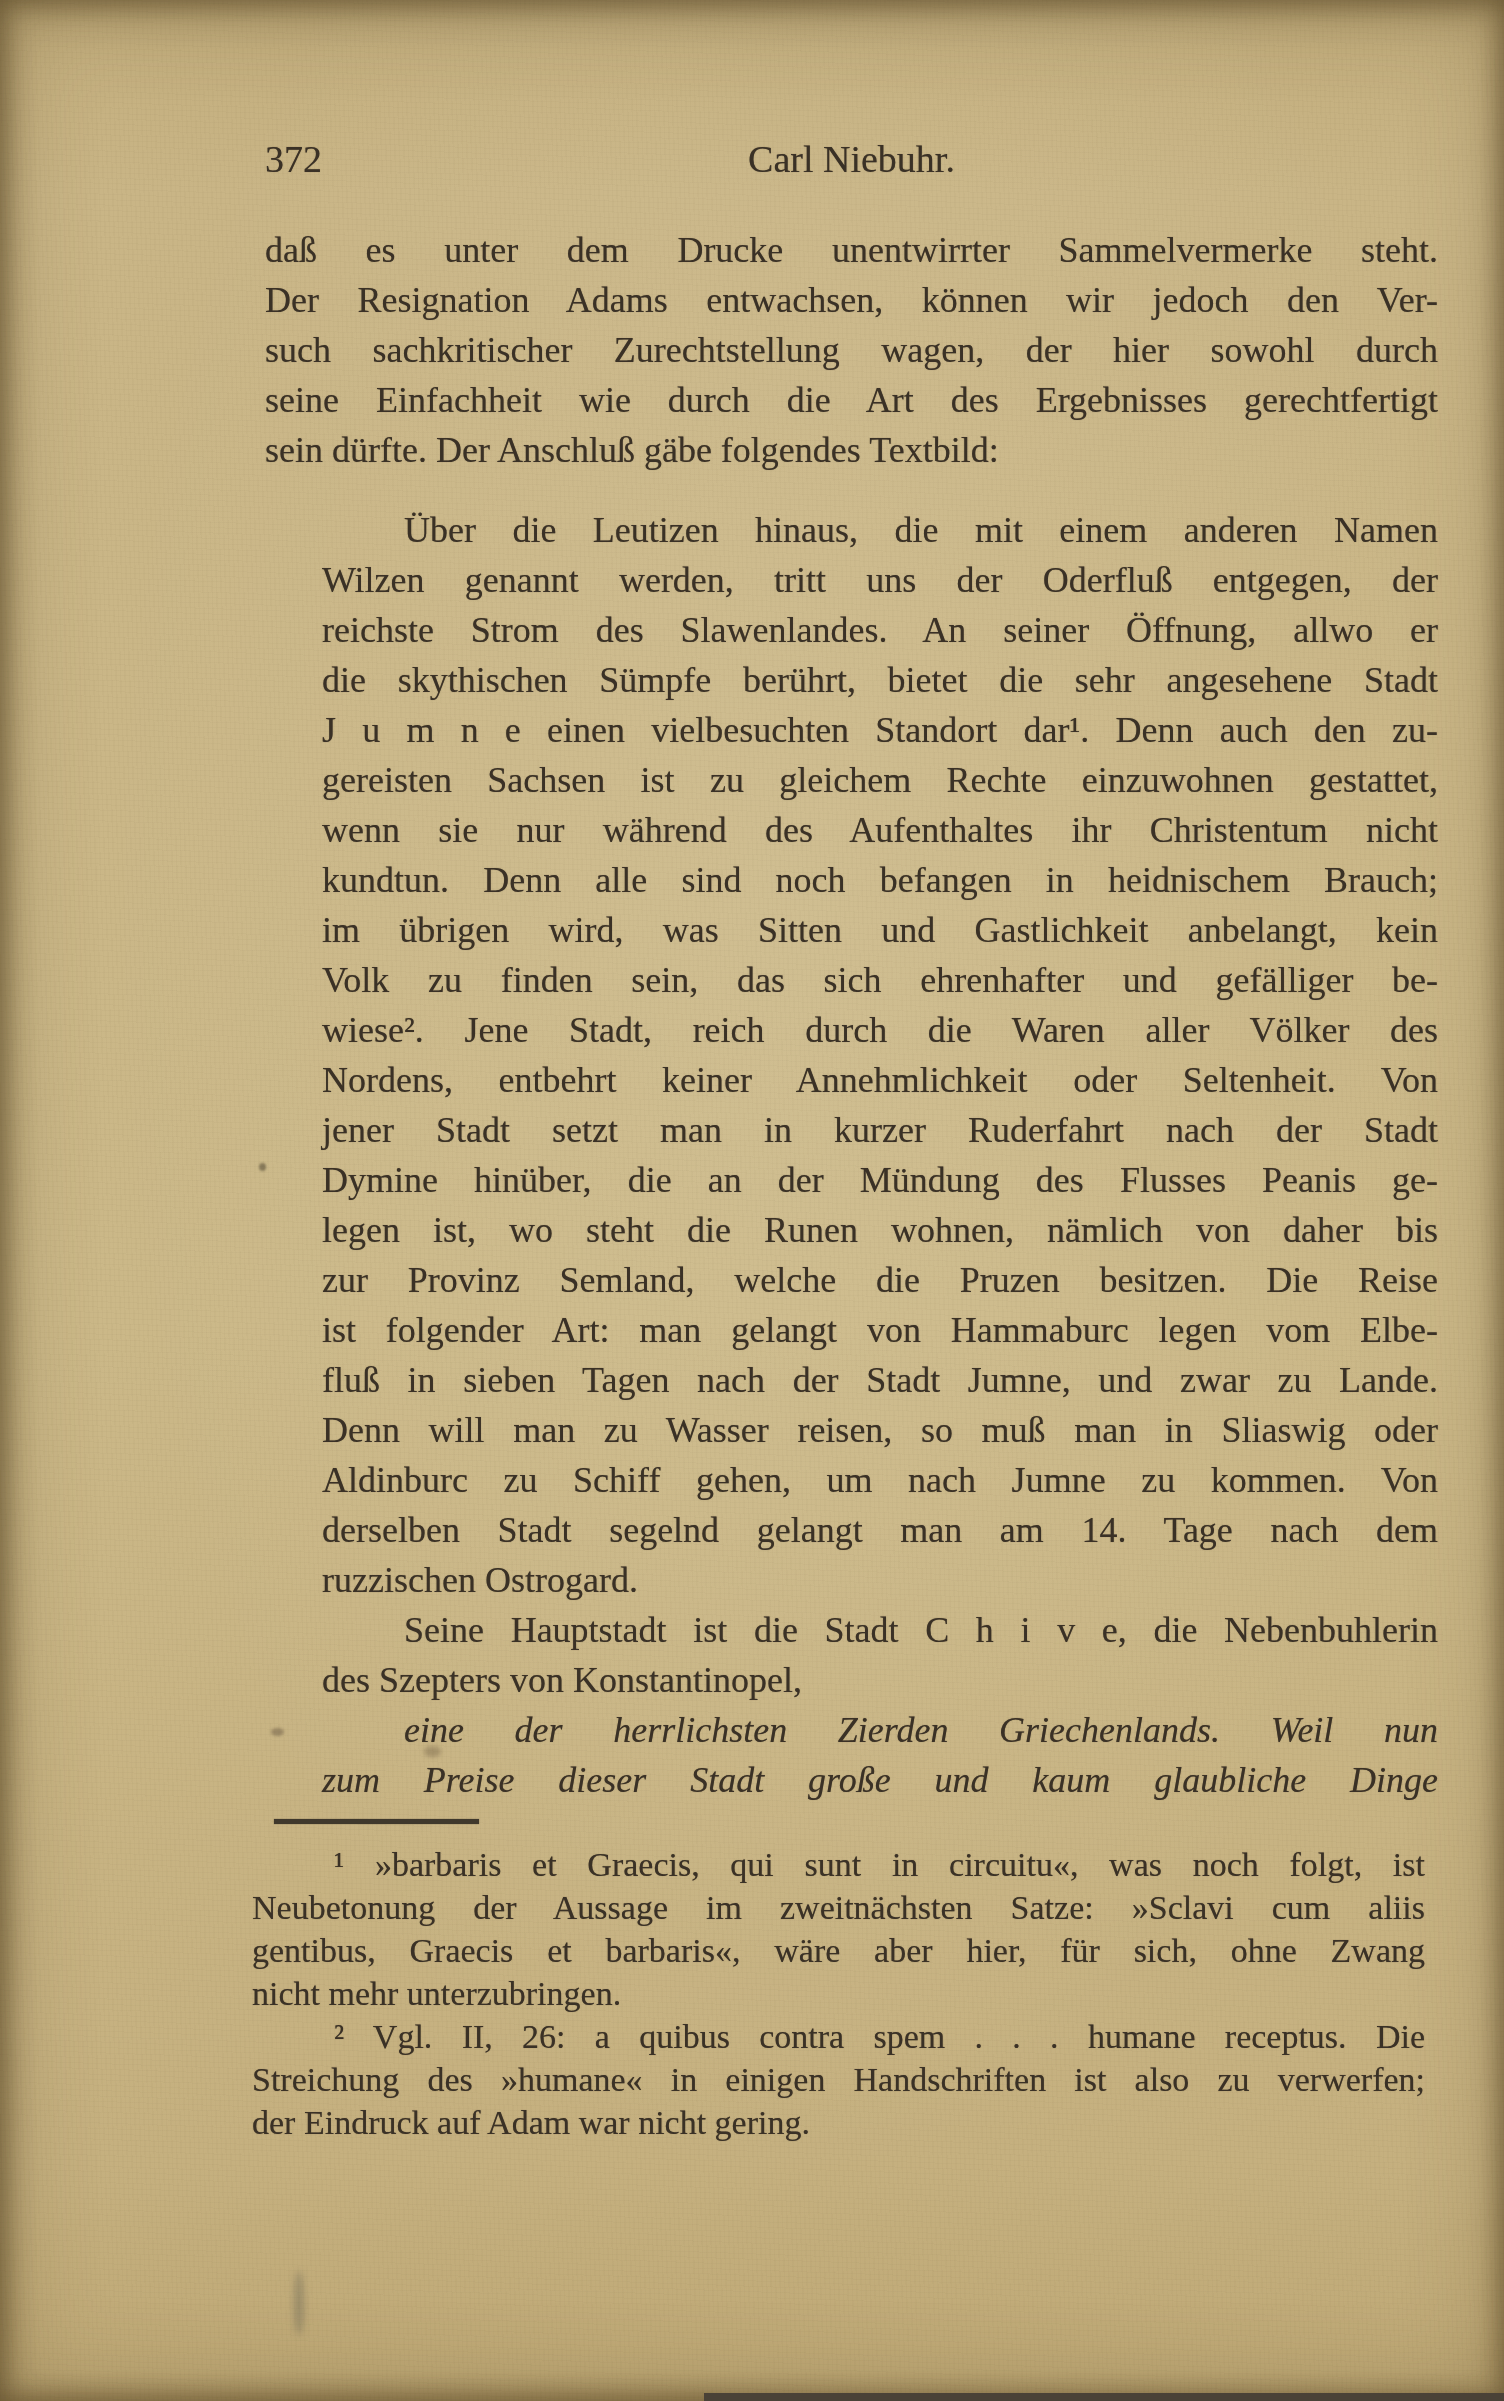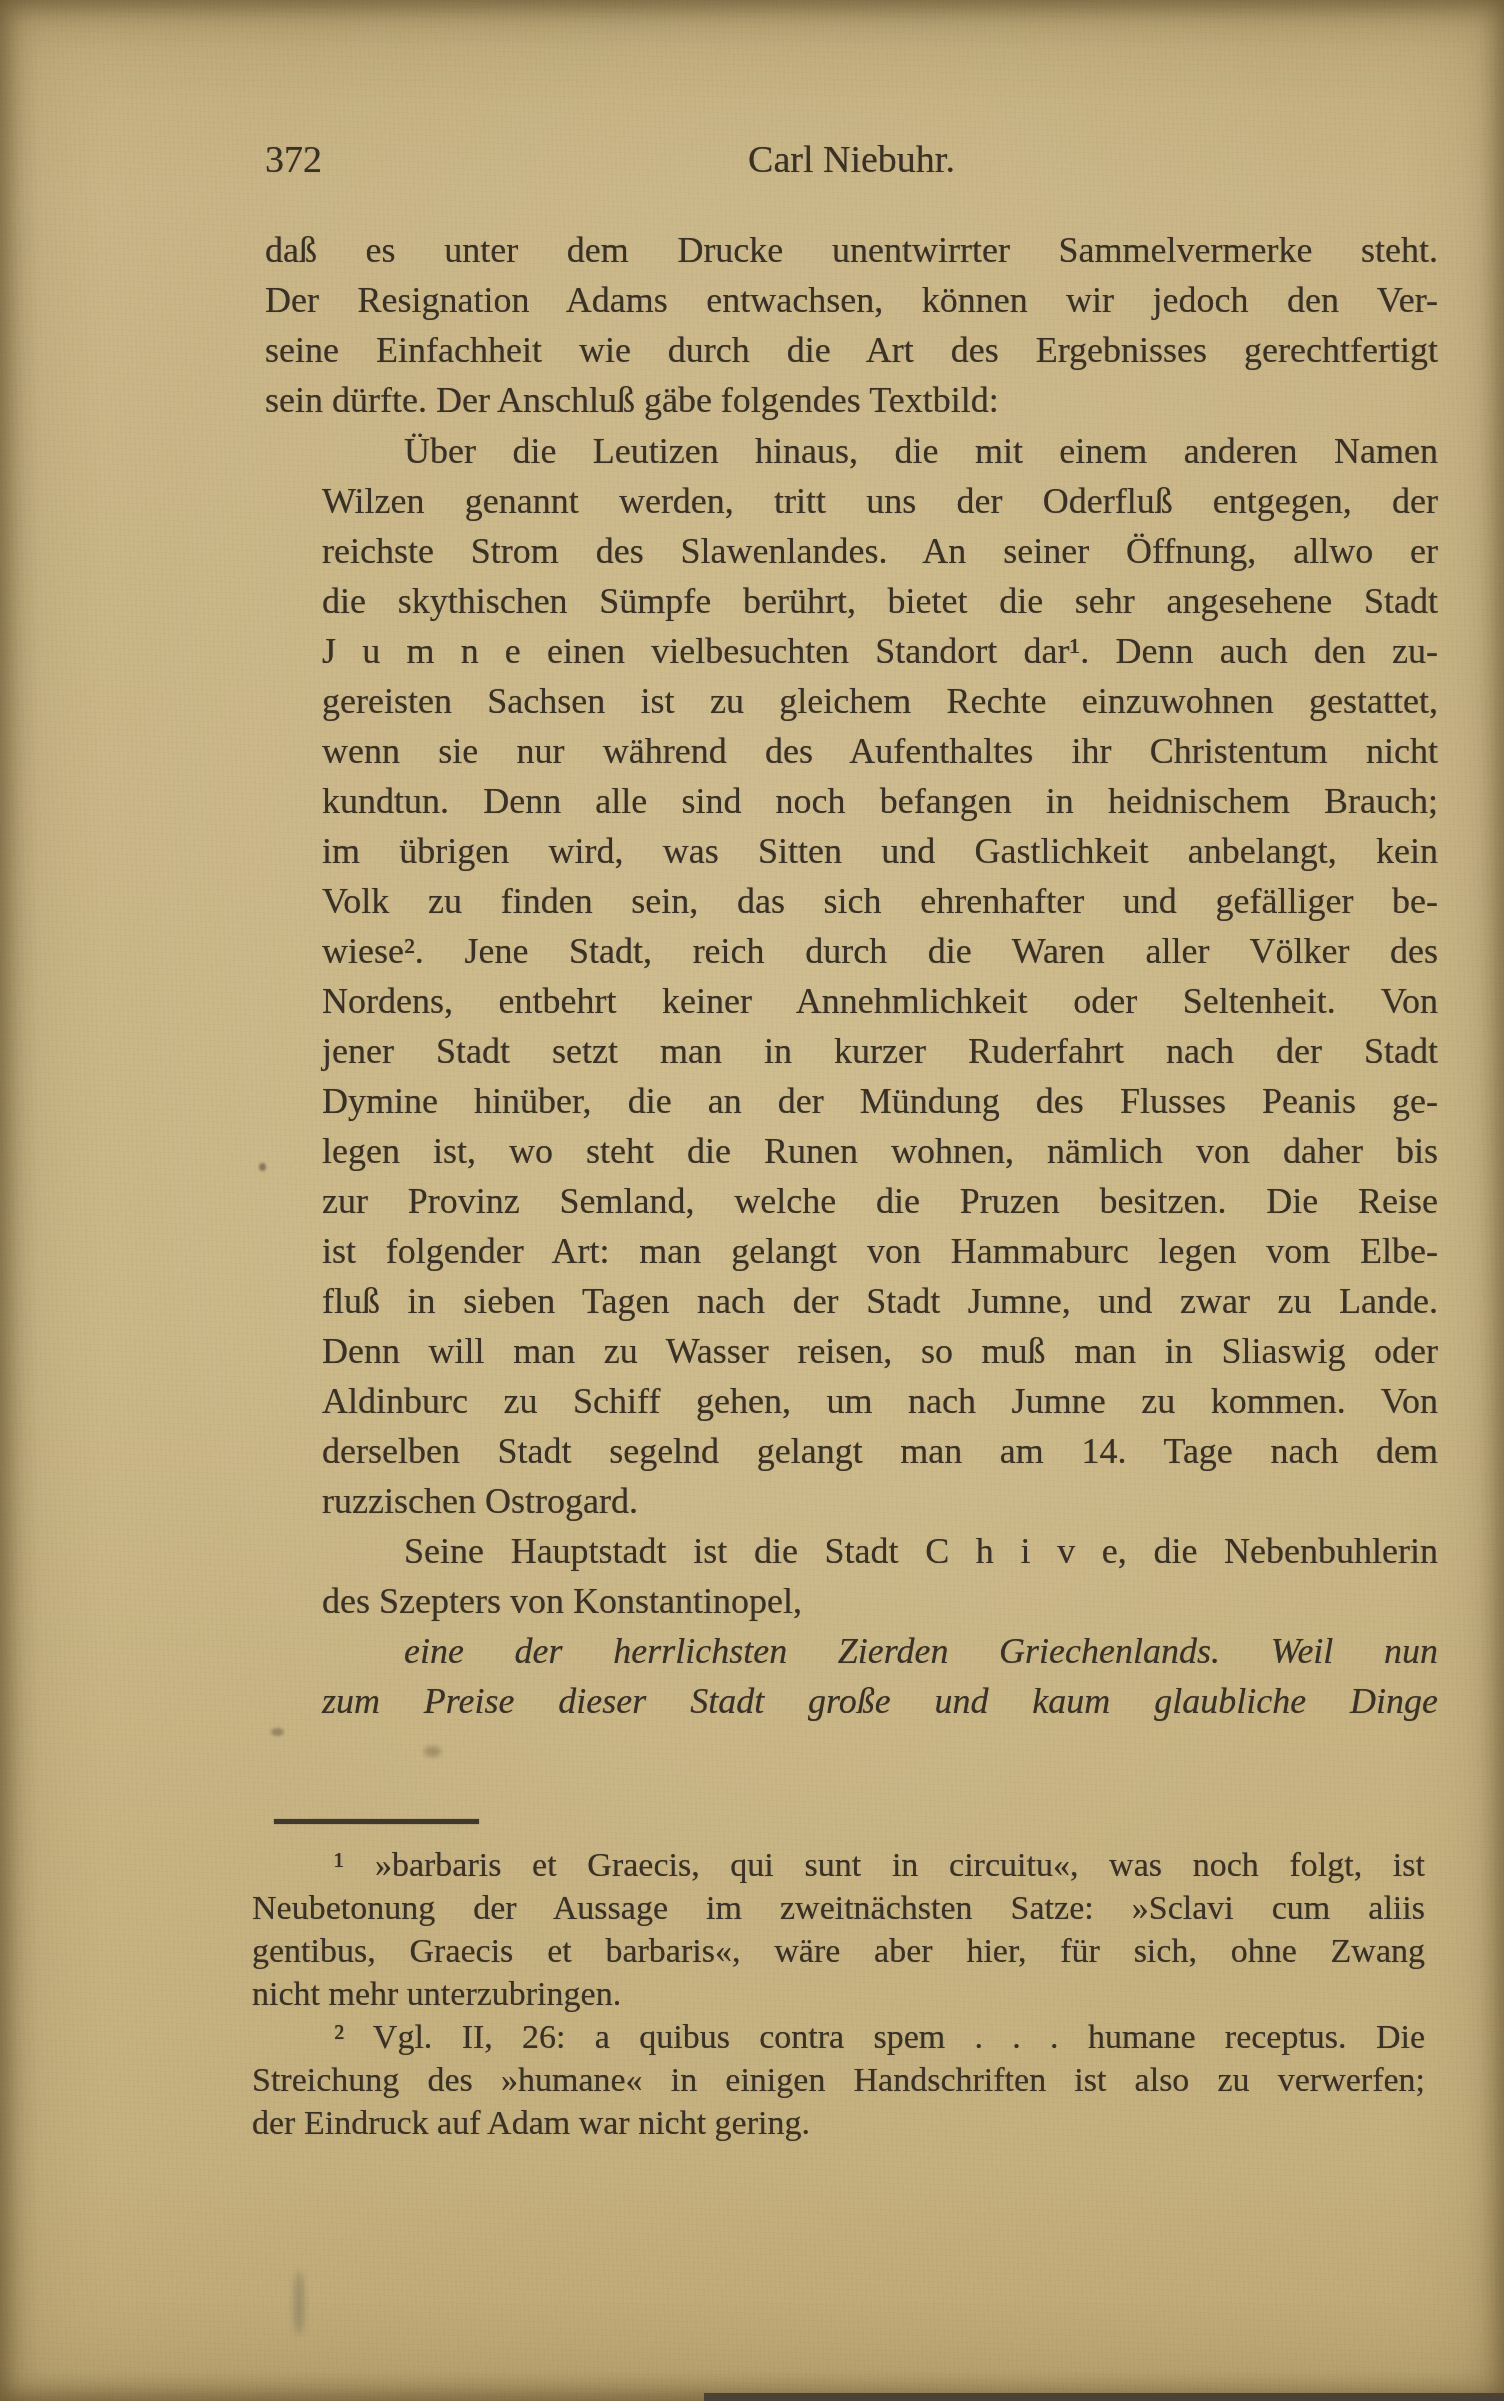--- a/index.html
+++ b/index.html
@@ -49,21 +49,21 @@
   }
   .page-number { position: absolute; left: 0; top: 0; }
   .running-head { position: absolute; left: 50%; transform: translateX(-50%); top: 0; }
 
   .tb {
     position: absolute;
     left: 265px; top: 225px;
     width: 1173px;
   }
   .quote {
-    margin-top: 1px;
+    margin-top: 30px;
     margin-left: 57px;
   }
   .fn-rule {
     position: absolute;
     left: 274px; top: 1819px;
     width: 205px; height: 4.5px;
     background: var(--rule, #3f382c);
     box-shadow: 0 0 1px rgba(56,46,30,0.6);
   }
   .footnotes {
@@ -123,20 +123,21 @@
 
   <div class="page-header">
     <span class="page-number">372</span>
     <span class="running-head">Carl Niebuhr.</span>
   </div>
 
   <div class="tb">
     <div>
       <div class="l">daß es unter dem Drucke unentwirrter Sammelvermerke steht.</div>
       <div class="l">Der Resignation Adams entwachsen, können wir jedoch den Ver-</div>
+      <div class="l">such sachkritischer Zurechtstellung wagen, der hier sowohl durch</div>
       <div class="l">seine Einfachheit wie durch die Art des Ergebnisses gerechtfertigt</div>
       <div class="l left">sein dürfte.  Der Anschluß gäbe folgendes Textbild:</div>
     </div>
 
     <div class="quote">
       <div class="l ind">Über die Leutizen hinaus, die mit einem anderen Namen</div>
       <div class="l">Wilzen genannt werden, tritt uns der Oderfluß entgegen, der</div>
       <div class="l">reichste Strom des Slawenlandes.  An seiner Öffnung, allwo er</div>
       <div class="l">die skythischen Sümpfe berührt, bietet die sehr angesehene Stadt</div>
       <div class="l">J u m n e einen vielbesuchten Standort dar¹.  Denn auch den zu-</div>

